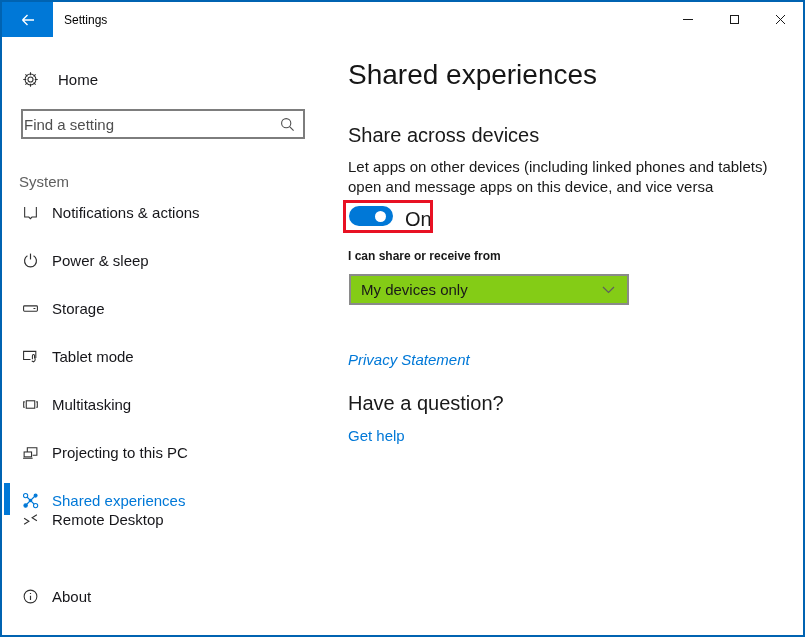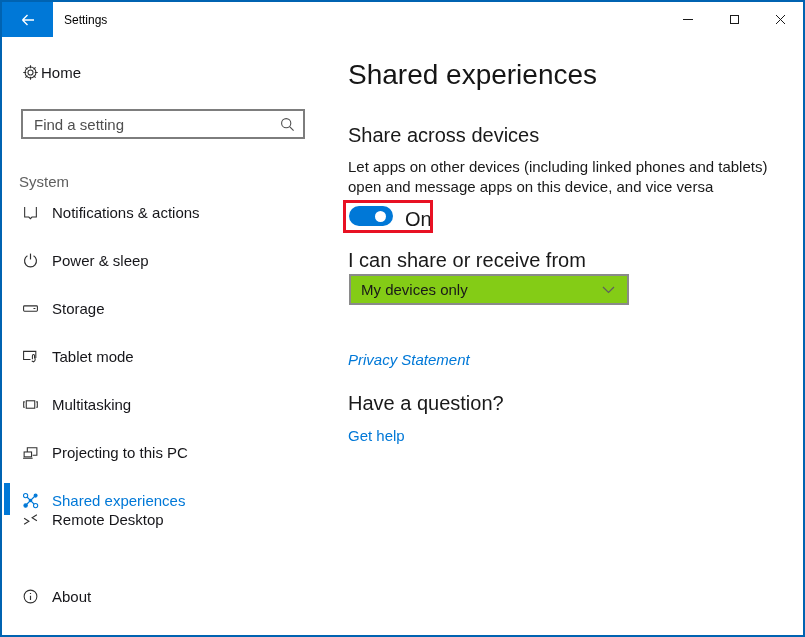--- a/index.html
+++ b/index.html
@@ -16,29 +16,29 @@
     background:#0078d7; display:flex; align-items:center; justify-content:center; cursor:pointer;
   }
   .app-title { position:absolute; left:62px; top:0; height:35px; display:flex; align-items:center;
     font-size:12px; color:#000; }
   .win-controls { position:absolute; right:0; top:0; height:35px; display:flex; }
   .win-btn { width:46px; height:35px; display:flex; align-items:center; justify-content:center; }
   .glyph-min { width:10px; height:1px; background:#1a1a1a; }
   .glyph-max { width:9px; height:9px; border:1px solid #1a1a1a; background:#fff; }
 
   
-  .home-row { position:absolute; left:20px; top:62px; height:30px; display:flex; align-items:flex-start; gap:2px; }
+  .home-row { position:absolute; left:20px; top:62px; height:30px; display:flex; align-items:center; gap:19px; }
   .home-row .label { font-size:15px; color:#16161a; }
   .search-box {
     position:absolute; left:19px; top:107px; width:284px; height:30px;
     border:2px solid #7d7d7d; background:#fff; display:flex; align-items:center;
   }
   .search-box input {
     flex:1; border:none; outline:none; font-family:"Liberation Sans",sans-serif;
-    font-size:15px; color:#3b3b3b; padding:0 11px; background:transparent;
+    font-size:15px; color:#3b3b3b; padding:0 1px; background:transparent;
   }
   .search-box input::placeholder { color:#4f4f4f; opacity:1; }
   .search-box .mag { margin-right:8px; display:flex; }
   .section-label { position:absolute; left:17px; top:171px; font-size:15px; color:#5f5f5f; }
   .nav-item {
     position:absolute; left:0; width:330px; height:34px;
     display:flex; align-items:center; cursor:pointer;
   }
   .nav-item .ico { position:absolute; left:20px; width:17px; height:17px; display:flex; }
   .nav-item .label { position:absolute; left:50px; font-size:15px; color:#16161a; white-space:nowrap; }
@@ -57,21 +57,21 @@
   }
   .toggle {
     position:absolute; left:347px; top:204px; width:44px; height:20px;
     background:#0078d7; border-radius:10px; cursor:pointer;
   }
   .toggle .knob {
     position:absolute; left:26px; top:4.5px; width:11px; height:11px;
     background:#fff; border-radius:50%;
   }
   .toggle-state { position:absolute; left:403px; top:206px; font-size:20px; color:#191919; }
-  .share-from-label { position:absolute; left:346px; top:247px; font-size:20px; color:#191919; white-space:nowrap; }
+  .share-from-label { position:absolute; left:346px; top:247px; font-size:12px; color:#191919; white-space:nowrap;font-weight:bold; }
   .dropdown {
     position:absolute; left:347px; top:272px; width:280px; height:31px;
     border:2px solid #8a8a8a; background:#84cc16; display:flex; align-items:center; cursor:pointer;
   }
   .dropdown .value { flex:1; padding-left:10px; font-size:15px; color:#191919; }
   .dropdown .chev { margin-right:12px; display:flex; }
   .link { position:absolute; left:346px; font-size:15px; color:#0078d7; cursor:pointer; white-space:nowrap; }
   .link.privacy { top:349px;font-style:italic; }
   .link.gethelp { top:425px; }
   .question-title { position:absolute; left:346px; top:390px; font-size:20px; color:#191919; white-space:nowrap; }

